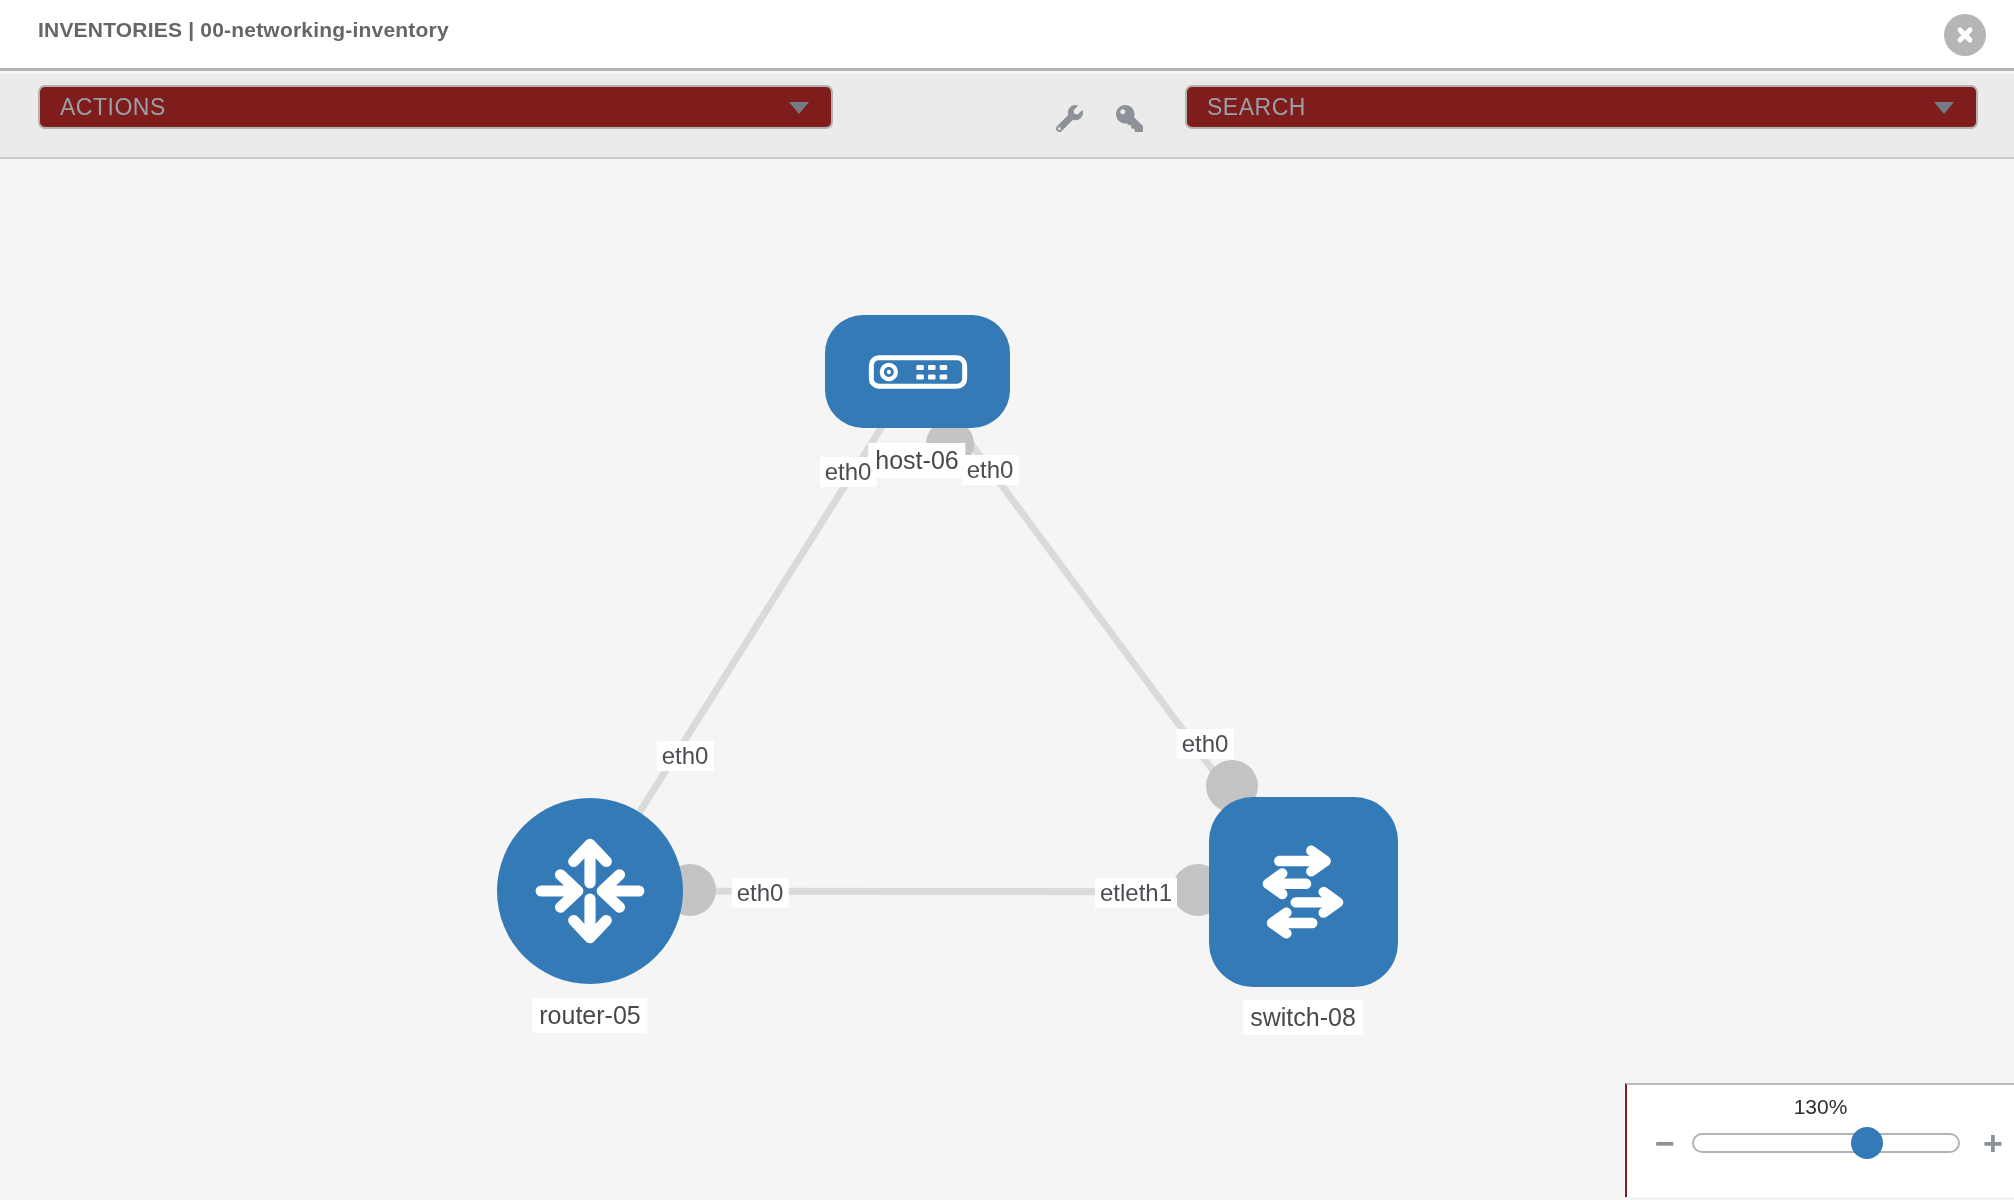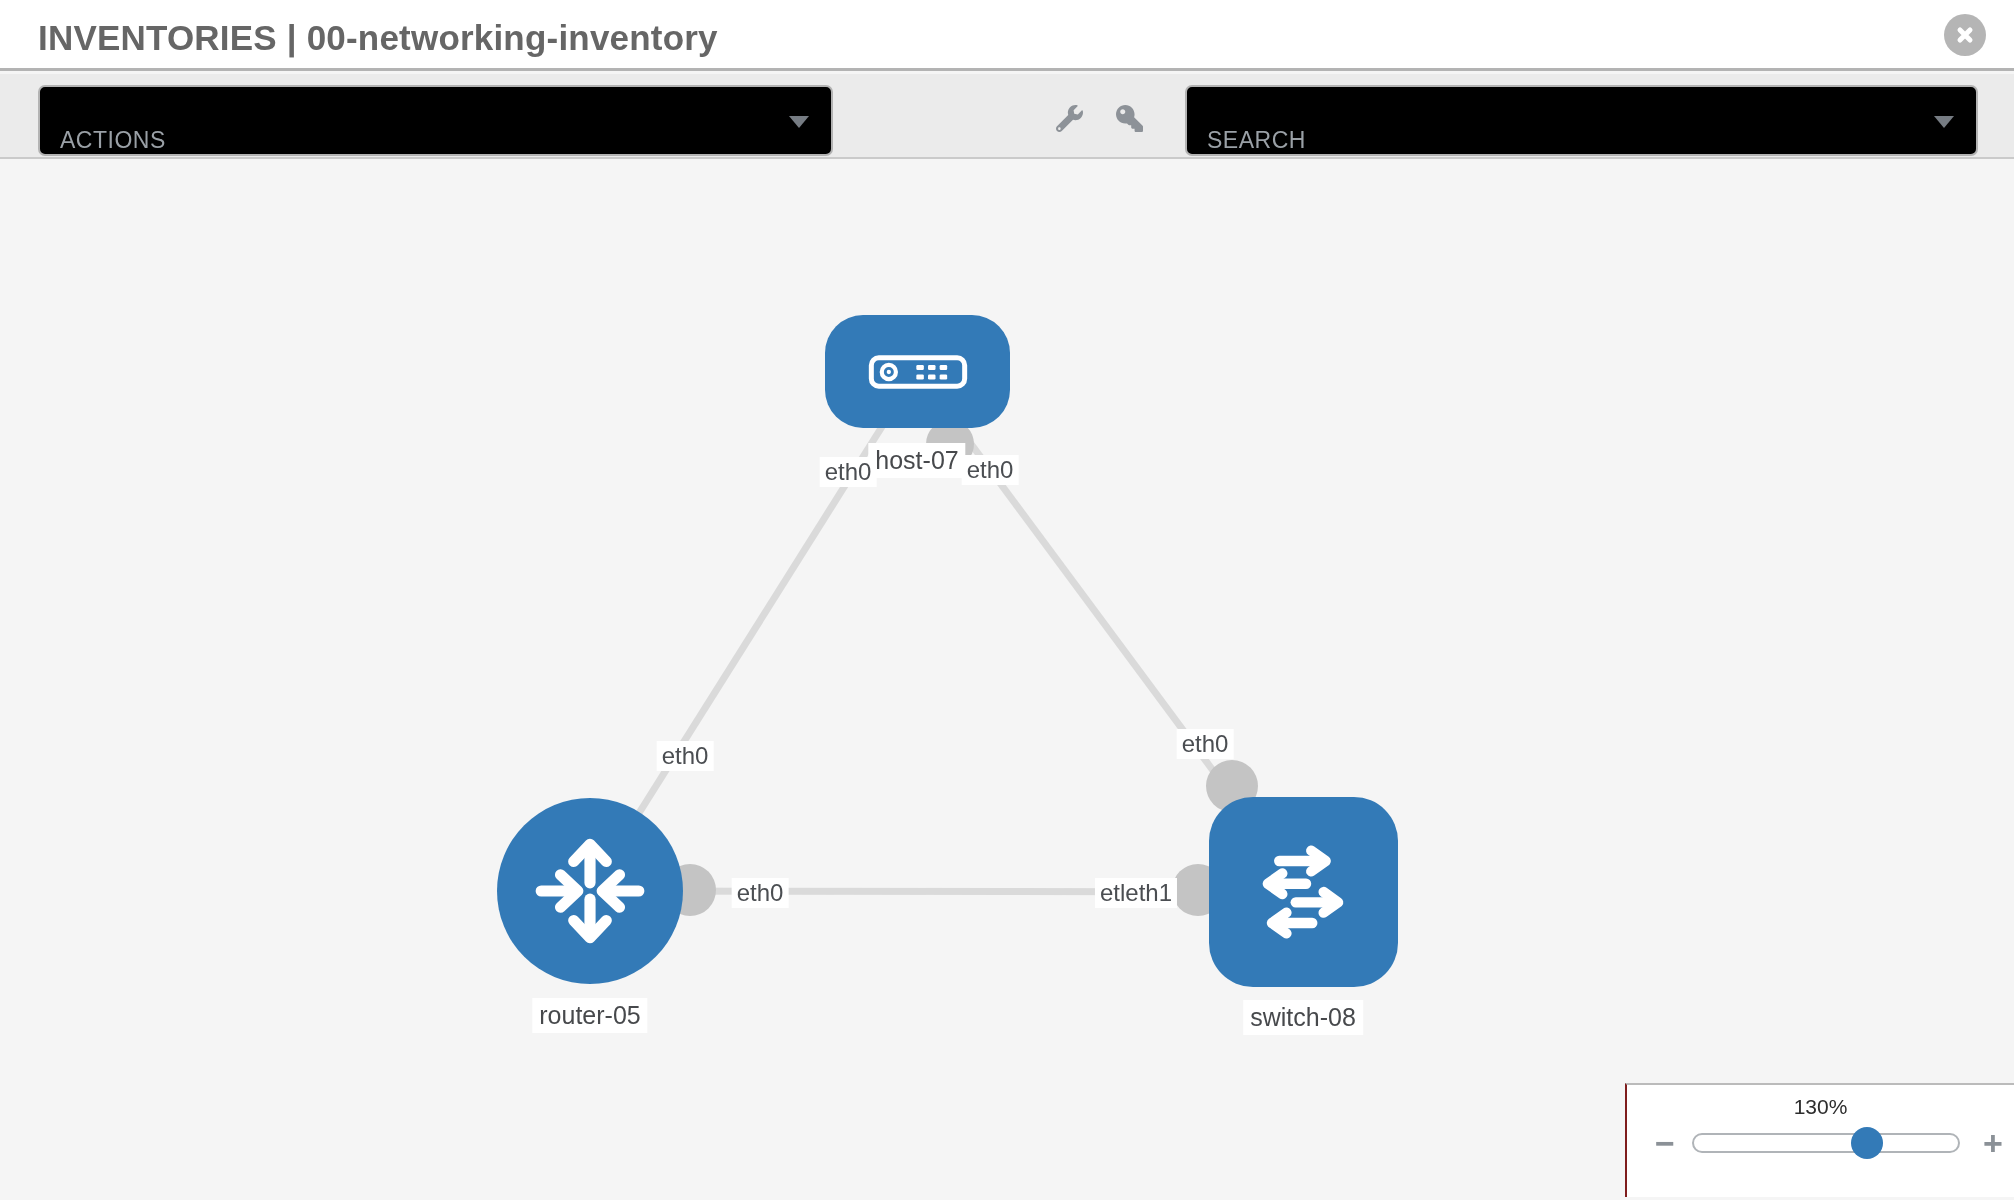--- a/index.html
+++ b/index.html
@@ -10,37 +10,37 @@
     background: #f5f5f5;
   }
 
   
   .header {
     position: absolute; left: 0; top: 0; width: 2014px; height: 71px;
     background: #ffffff; border-bottom: 3px solid #b3b3b3;
   }
   .page-title {
     position: absolute; left: 38px; top: 18px;
-    font-size: 35px; font-weight: 700; color: #666666; letter-spacing: 0.2px;
+    font-size: 21px; font-weight: 700; color: #666666; letter-spacing: 0.2px;
   }
   .close-btn {
     position: absolute; left: 1944px; top: 14px; width: 42px; height: 42px;
     border-radius: 50%; background: #b5b5b5; border: none; cursor: pointer;
     display: flex; align-items: center; justify-content: center;
   }
 
   
   .toolbar {
     position: absolute; left: 0; top: 74px; width: 2014px; height: 85px;
     background: #ebebeb; border-bottom: 2px solid #cacaca;
   }
   .dropdown {
-    position: absolute; top: 11px; height: 71px;
-    background: #000000; border: 2px solid #b3b3b3; border-radius: 7px;
-    display: flex; align-items: flex-end; cursor: pointer;
+    position: absolute; top: 11px; height: 44px;
+    background: #7f1d1d; border: 2px solid #b3b3b3; border-radius: 7px;
+    display: flex; align-items: center; cursor: pointer;
   }
   .dropdown .dd-label {
     padding-left: 20px; font-size: 23px; color: #9aa0a6; letter-spacing: 0.5px;
   }
   .caret {
     position: absolute; right: 22px; top: 50%; margin-top: -5px;
     width: 0; height: 0;
     border-left: 10px solid transparent; border-right: 10px solid transparent;
     border-top: 12px solid #767c83;
   }
@@ -188,21 +188,21 @@
         <path d="M67 20 L81 30 L67 40"></path>
       <path d="M62 52 H30"></path>
         <path d="M39 42 L25 52 L39 62"></path>
       <path d="M52 70 H88"></path>
         <path d="M79 60 L93 70 L79 80"></path>
       <path d="M68 90 H34"></path>
         <path d="M43 80 L29 90 L43 100"></path>
     </svg>
   </div>
 
-  <div class="node-label" style="left:917px;  top:282px;">host-07</div>
+  <div class="node-label" style="left:917px;  top:282px;">host-06</div>
   <div class="node-label" style="left:590px;  top:837px;">router-05</div>
   <div class="node-label" style="left:1303px; top:839px;">switch-08</div>
 
   <div class="if-label" style="left:848px;  top:296px;">eth0</div>
   <div class="if-label" style="left:685px;  top:580px;">eth0</div>
   <div class="if-label" style="left:990px;  top:294px;">eth0</div>
   <div class="if-label" style="left:1205px; top:568px;">eth0</div>
   <div class="if-label" style="left:760px;  top:717px;">eth0</div>
   <div class="if-label" style="left:1136px; top:717px;">etleth1</div>
 </div>

